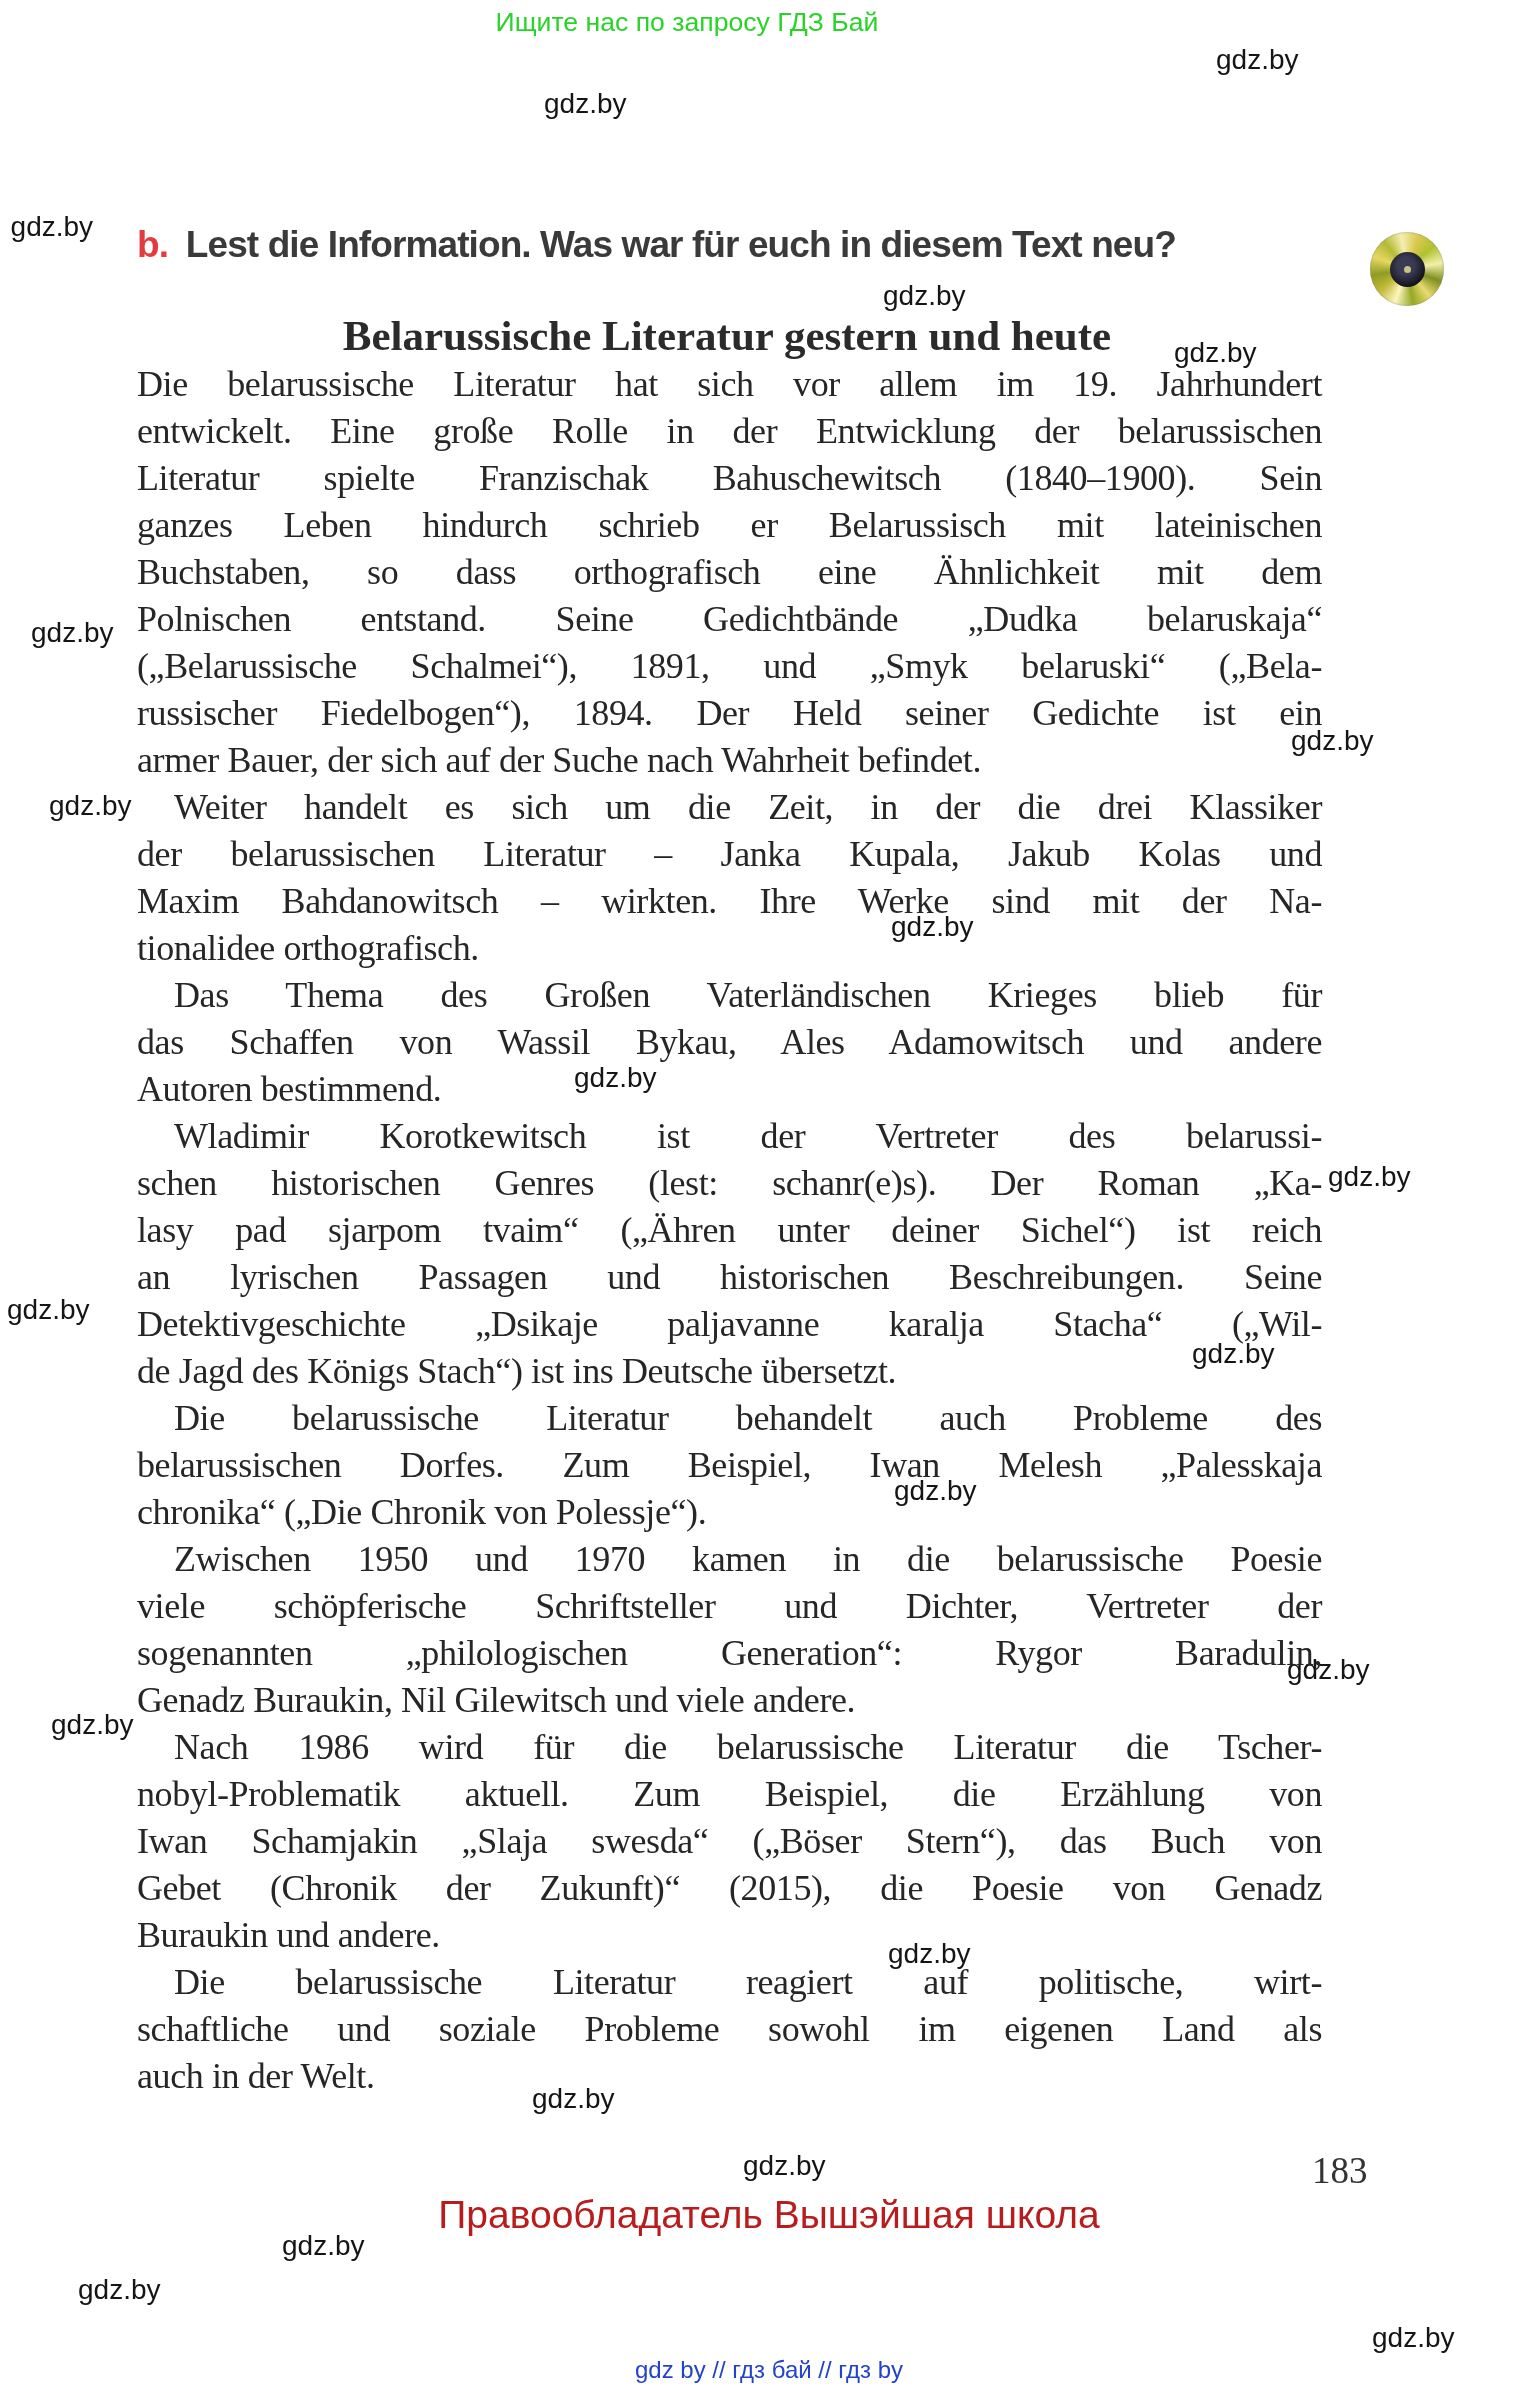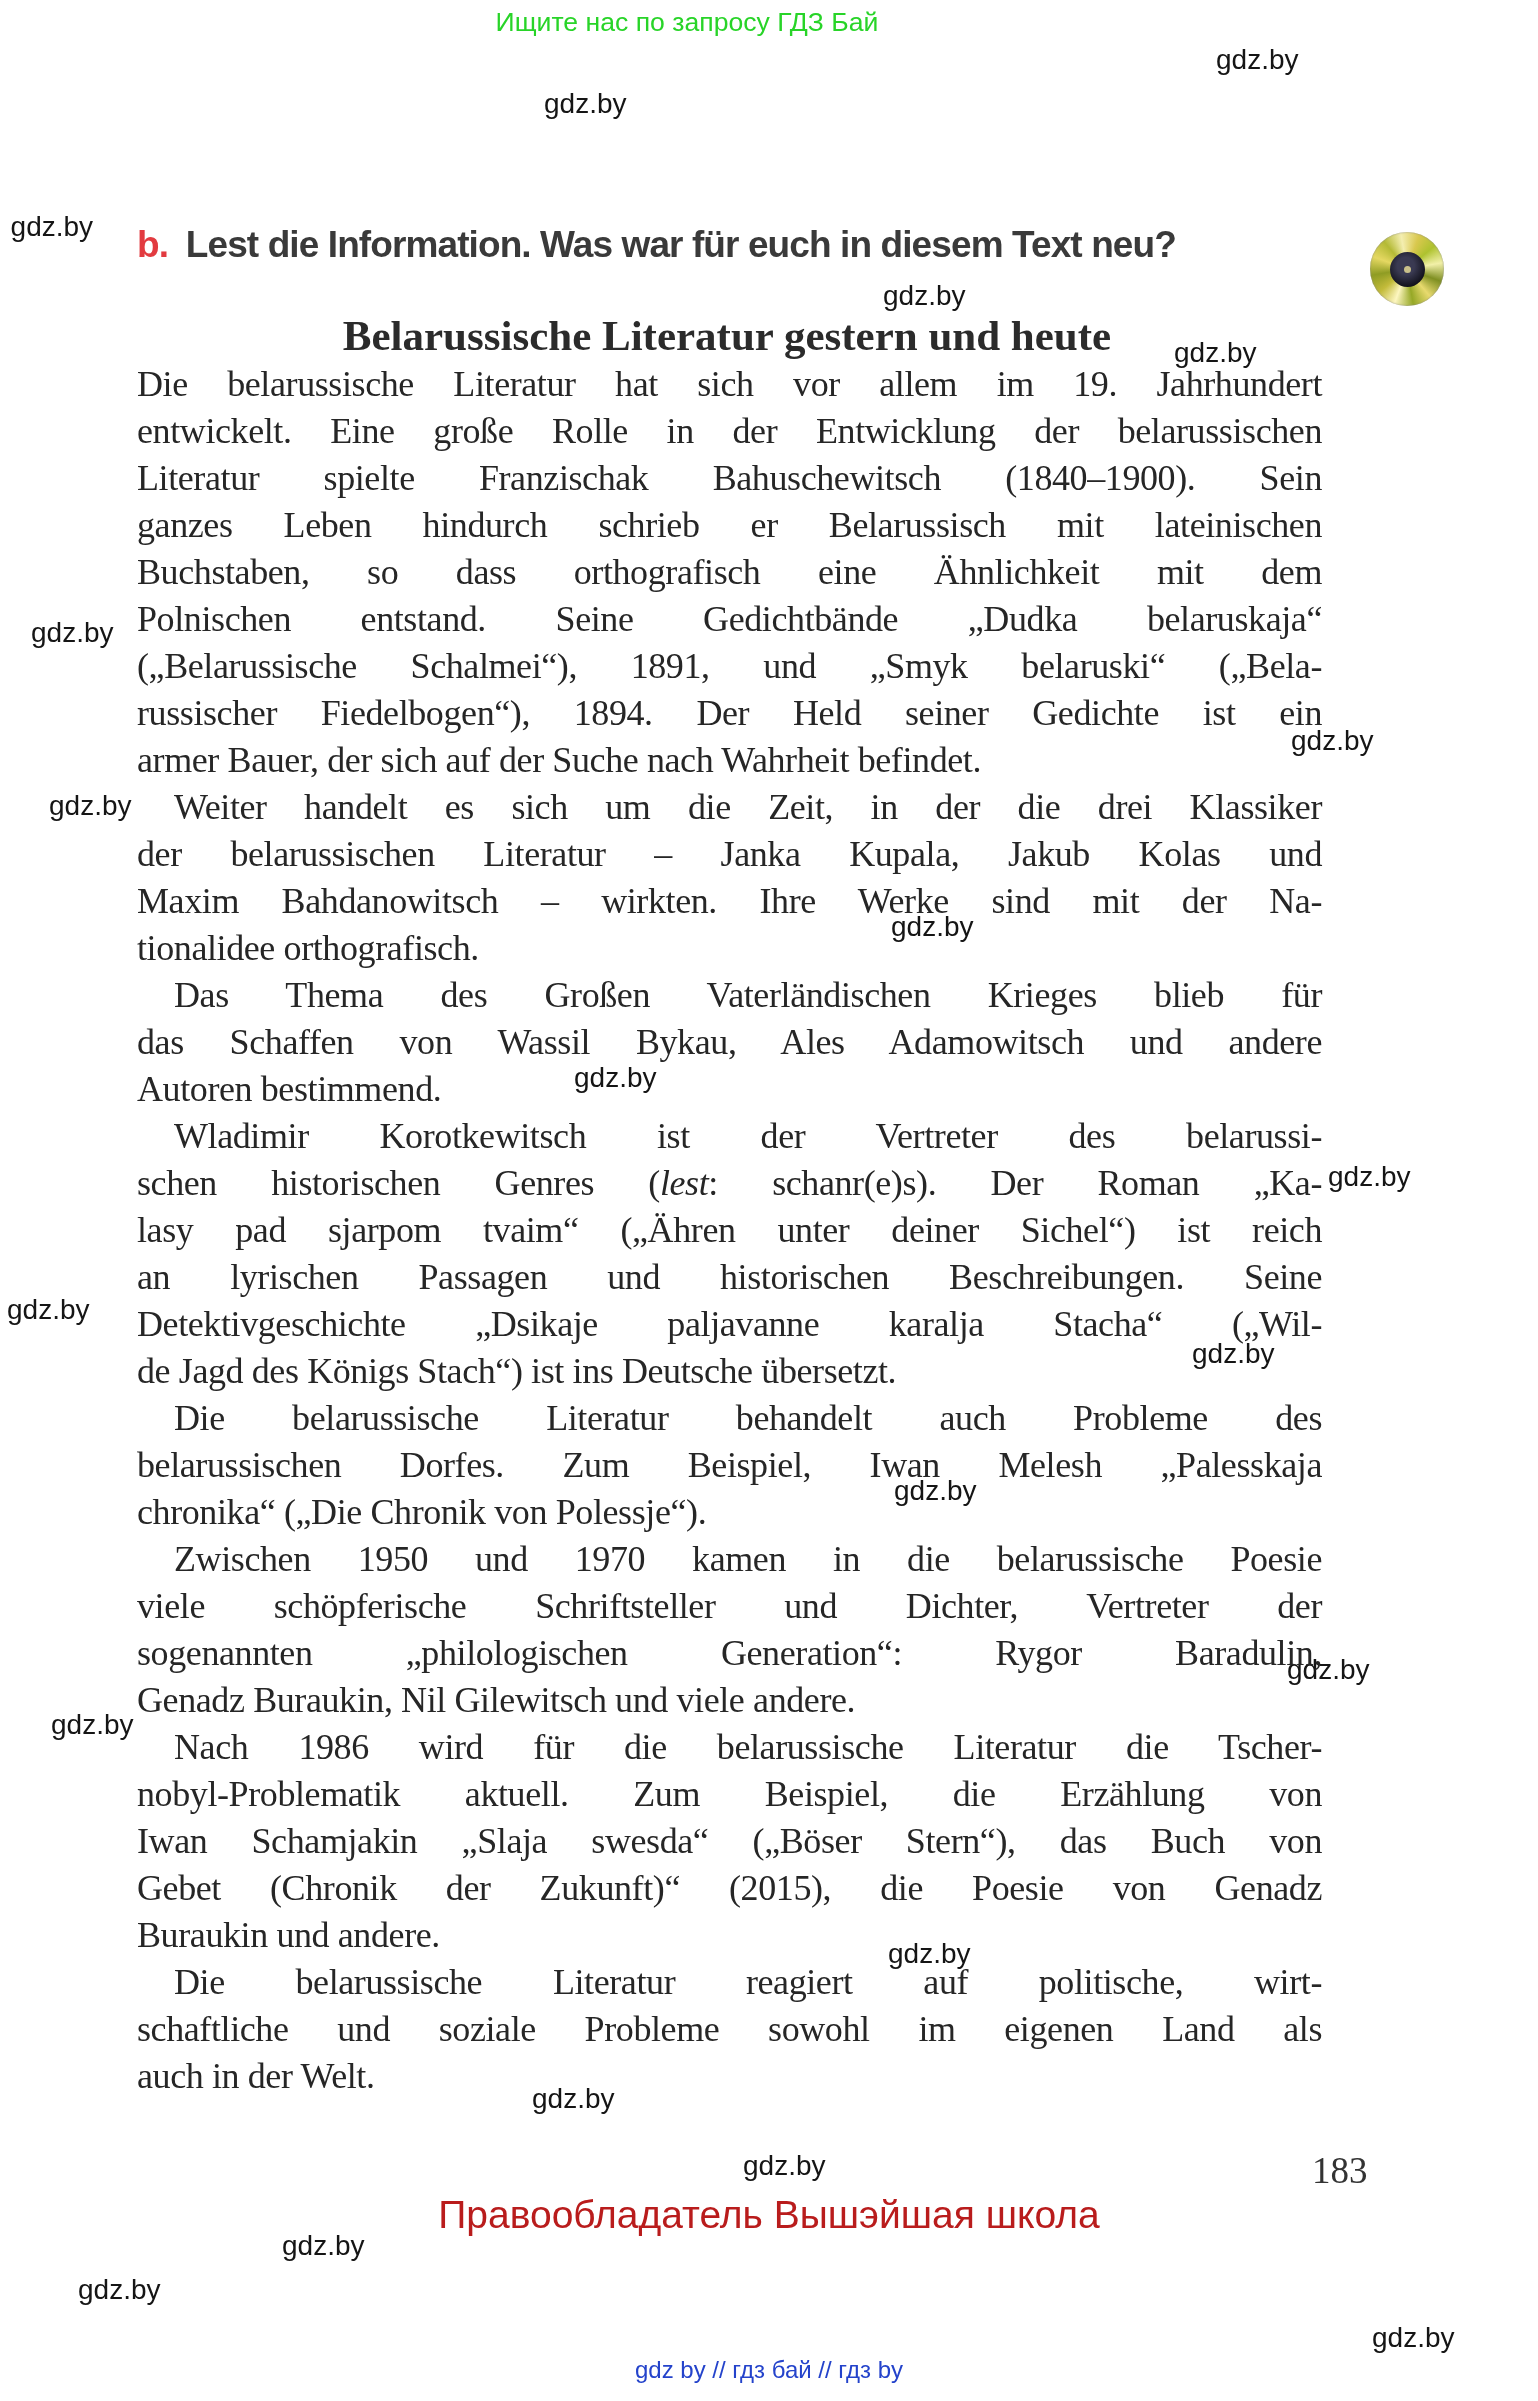--- a/index.html
+++ b/index.html
@@ -48,21 +48,21 @@
     font-size:43px;color:#2b2b2b;line-height:1.1;
   }
   
   .article-body{
     left:137px;top:361px;width:1185px;
     font-size:36px;letter-spacing:-0.4px;color:#262626;line-height:47px;
   }
   .article-body .line{text-align:justify;text-align-last:justify;white-space:normal;}
   .article-body .line.last{text-align-last:left;}
   .article-body .line.indent{text-indent:37px;}
-  .article-body .it{font-style:italic;}
+  .article-body .it{}
   
   .page-number{
     left:1312px;top:2149px;font-family:"Liberation Serif",serif;
     font-size:37px;color:#333333;
   }
   .copyright{
     left:769px;top:2193px;transform:translateX(-50%);white-space:nowrap;
     font-family:"Liberation Sans",sans-serif;font-size:39px;color:#b91c1c;
   }
   .footer-links{

